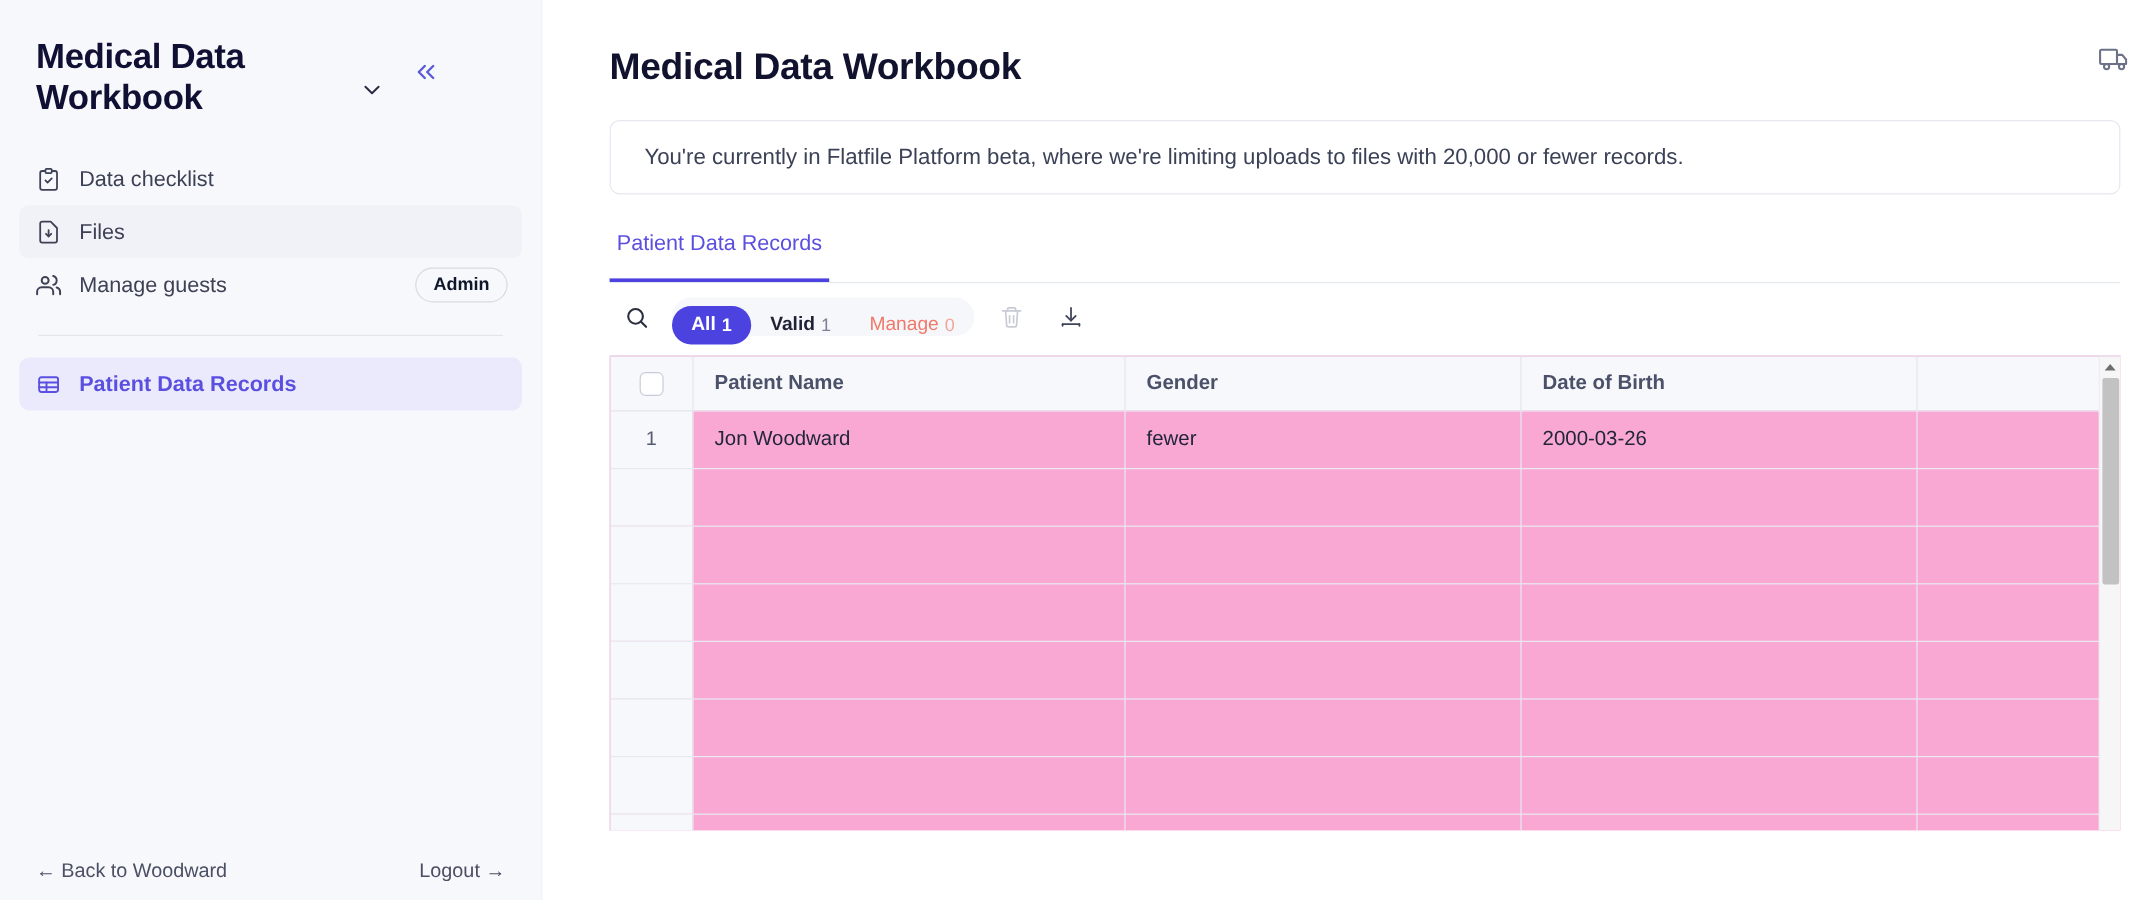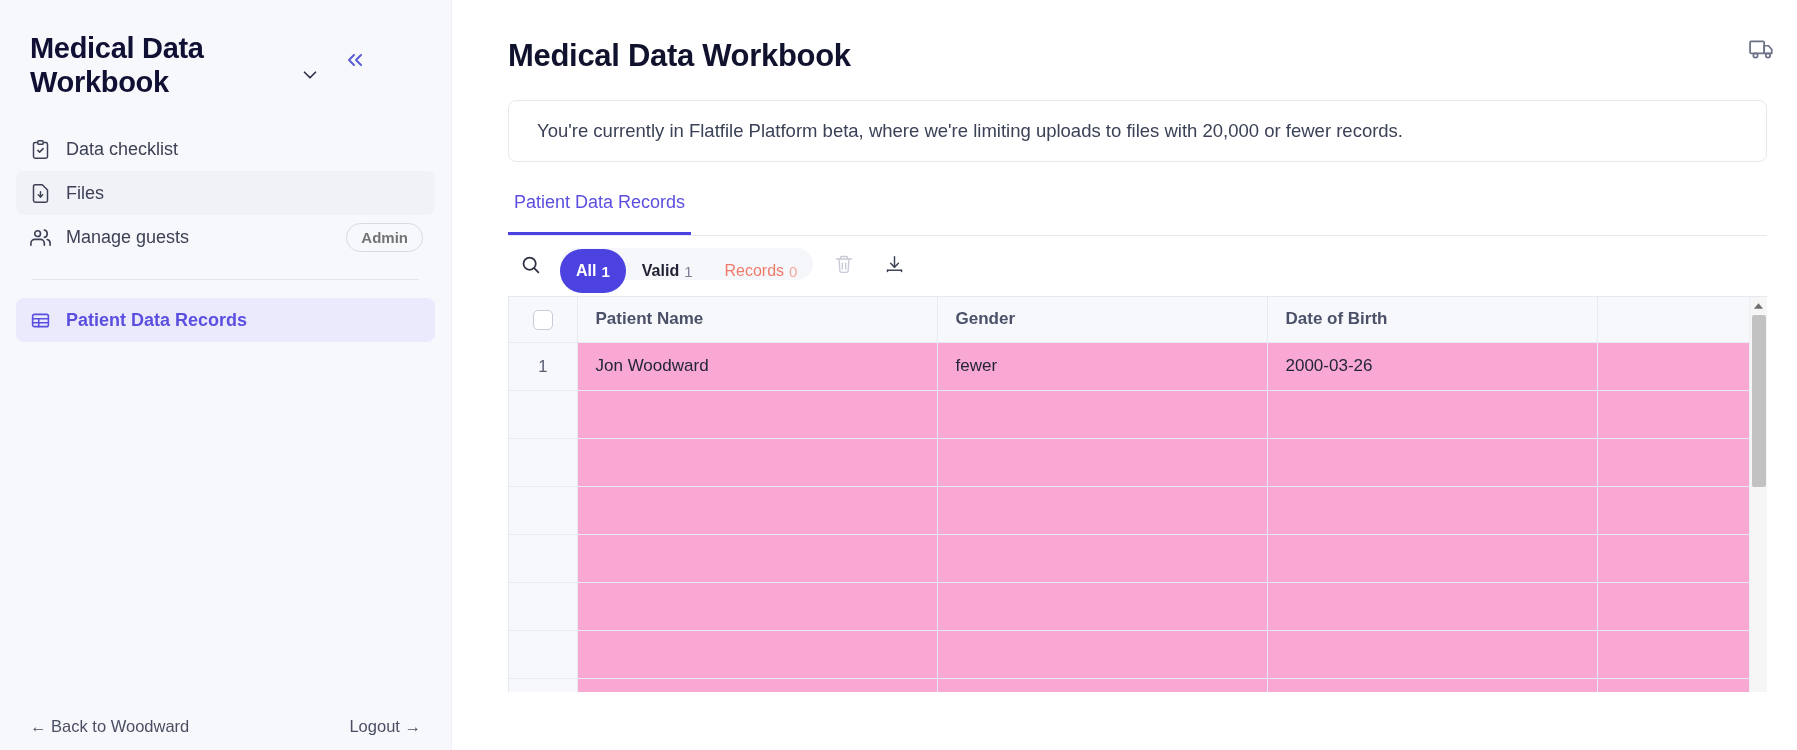--- a/index.html
+++ b/index.html
@@ -47,21 +47,21 @@
     color: #3d4155; font-size: 18px;
     cursor: pointer; gap: 14px;
     position: relative;
   }
   .sb-item.hover { background: #f1f2f7; }
   .sb-item.active { background: #ebeafc; color: #5b4fe0; font-weight: 600; }
   .sb-item .ico { display: flex; width: 24px; justify-content: center; color: #3d4155; }
   .sb-item.active .ico { color: #5b4fe0; }
   .sb-label { flex: 1; }
   .badge-admin {
-    font-size: 15px; font-weight: 700; color: #737373;
+    font-size: 15px; font-weight: 700; color: #0f172a;
     border: 1px solid #d8dae4; border-radius: 999px;
     padding: 5px 14px; background: #f7f8fb;
   }
   .sb-divider {
     height: 1px; background: #e3e5ed;
     margin: 20px 16px 18px 16px;
   }
   .sb-footer {
     position: absolute; left: 0; right: 0; bottom: 14px;
     display: flex; justify-content: space-between;
@@ -117,21 +117,21 @@
     align-items: center; justify-content: center;
     color: #2c2f40; cursor: pointer;
   }
   .pillgroup {
     display: flex; align-items: center;
     background: #f6f7fa; border-radius: 999px;
     height: 32px; padding: 0; margin-left: 10px;
   }
   .pill {
     display: flex; align-items: center; gap: 5px;
-    height: 44px; padding: 0 16px; border-radius: 999px;
+    height: 32px; padding: 0 16px; border-radius: 999px;
     font-size: 16px; cursor: pointer; color: #1f2235; margin-top: 14px;
   }
   .pill .cnt { font-size: 15px; }
   .pill.all { background: #4b42e0; color: #ffffff; font-weight: 700; }
   .pill.all .cnt { color: #ffffff; font-weight: 700; }
   .pill.valid { font-weight: 700; }
   .pill.valid .cnt { color: #7b8096; font-weight: 400; }
   .pill.invalid { color: #f07a6a; font-weight: 500; }
   .pill.invalid .cnt { color: #f3a79a; font-weight: 400; }
   .tb-icon {
@@ -311,21 +311,21 @@
         <div class="pillgroup">
           <div class="pill all">
             <span>All</span>
             <span class="cnt">1</span>
           </div>
           <div class="pill valid">
             <span>Valid</span>
             <span class="cnt">1</span>
           </div>
           <div class="pill invalid">
-            <span>Records</span>
+            <span>Manage</span>
             <span class="cnt">0</span>
           </div>
         </div>
 
         <div class="tb-icon disabled">
           <svg width="20" height="20" viewBox="0 0 24 24" fill="none" stroke="currentColor" stroke-width="1.7" stroke-linecap="round" stroke-linejoin="round">
               <polyline points="3 6 21 6"></polyline>
               <path d="M8 6V4a1 1 0 0 1 1-1h6a1 1 0 0 1 1 1v2"></path>
               <path d="M6 6l1 14a2 2 0 0 0 2 2h6a2 2 0 0 0 2-2l1-14"></path>
               <line x1="10" y1="11" x2="10" y2="18"></line>

